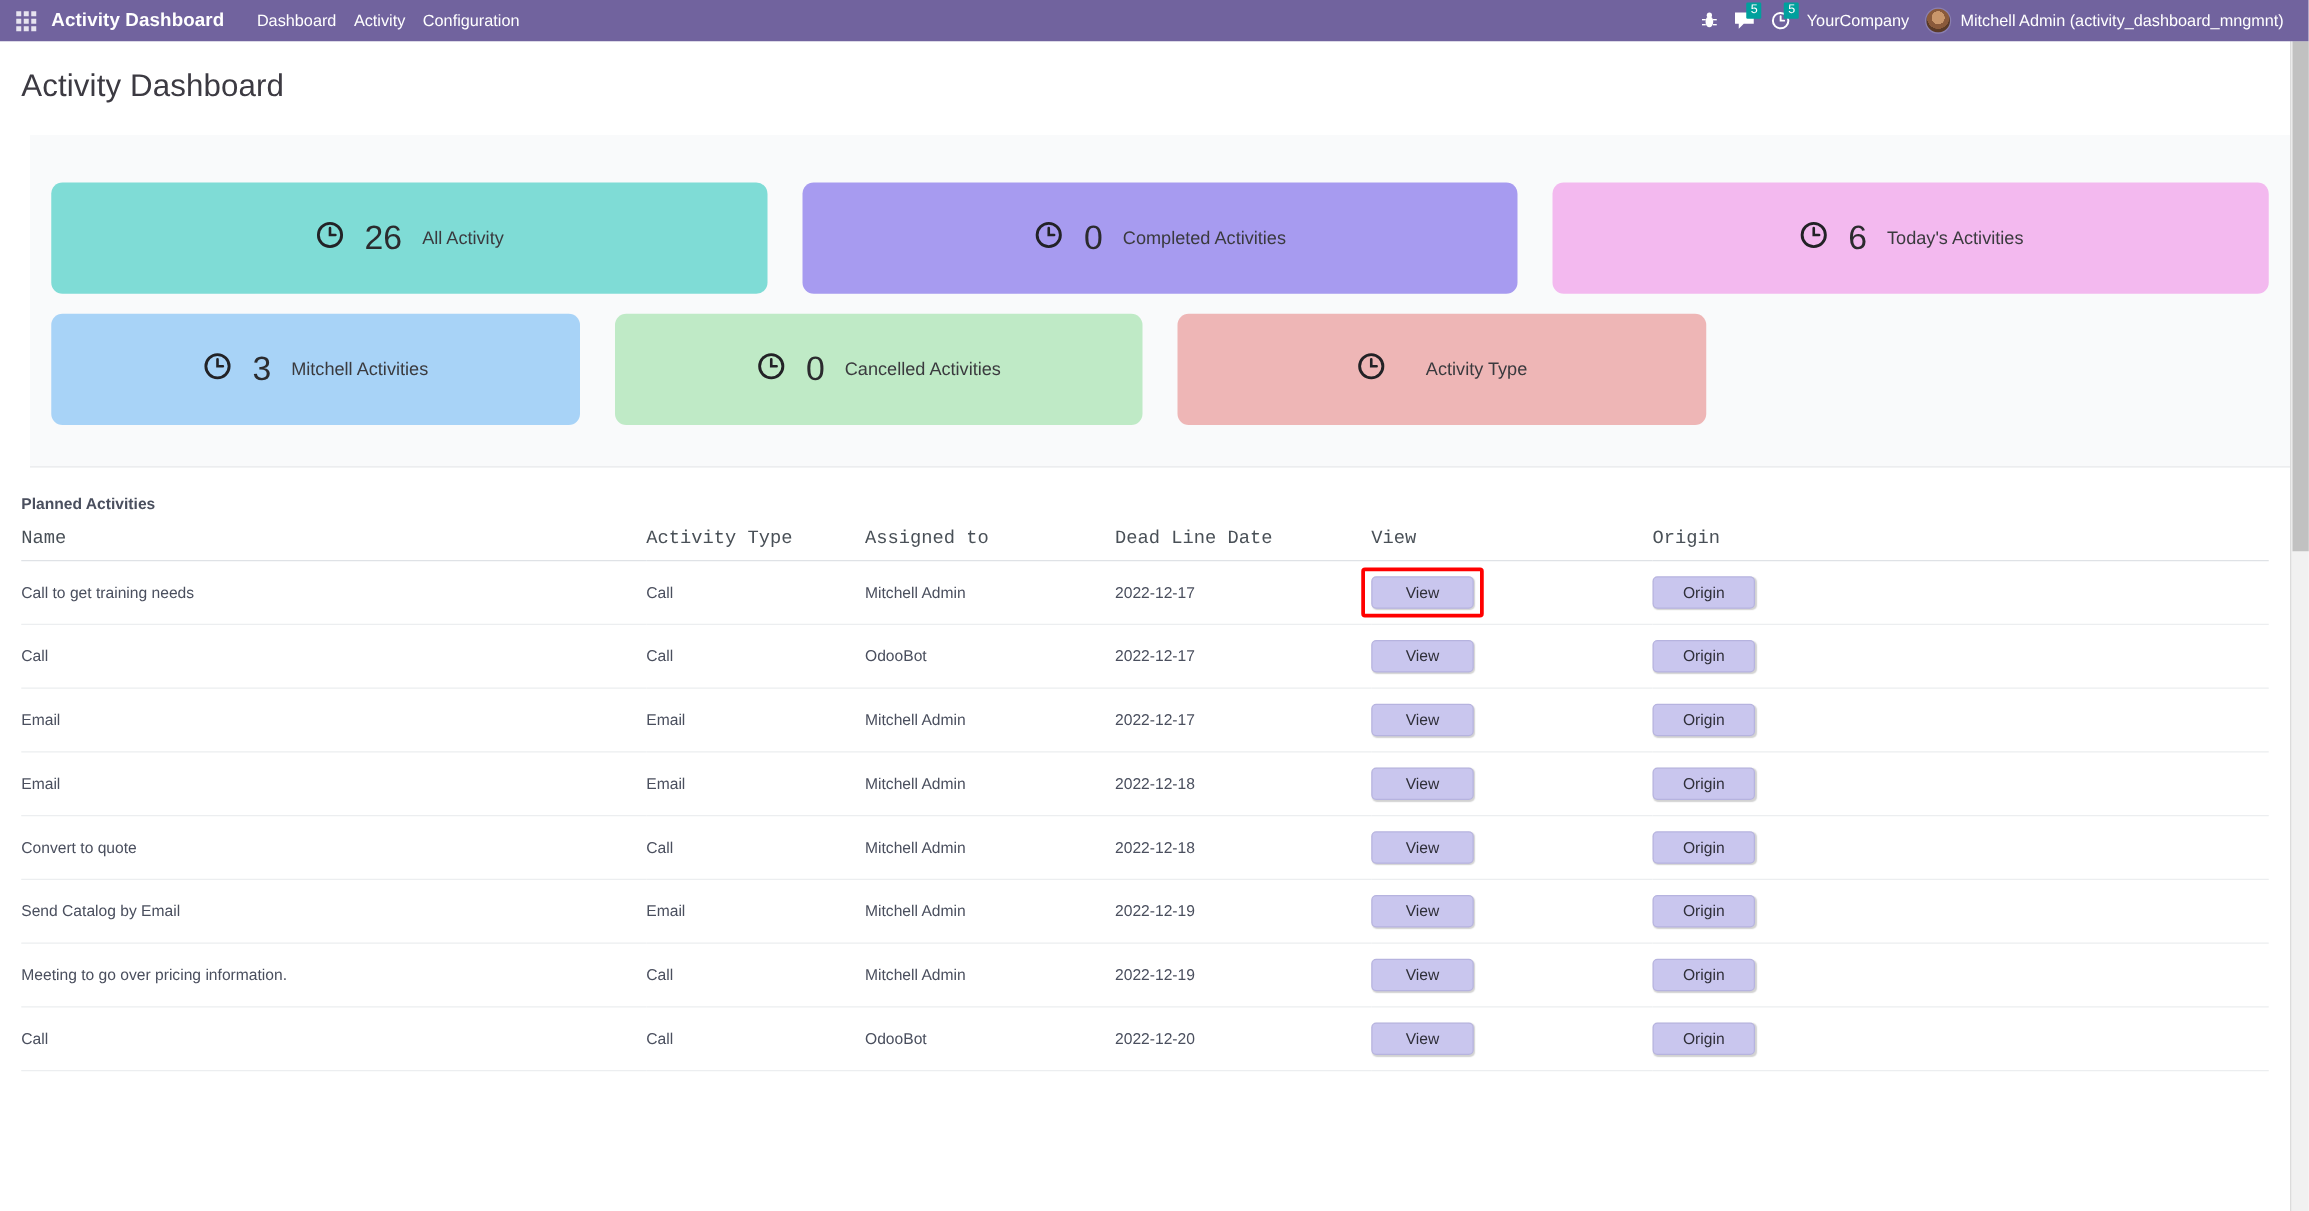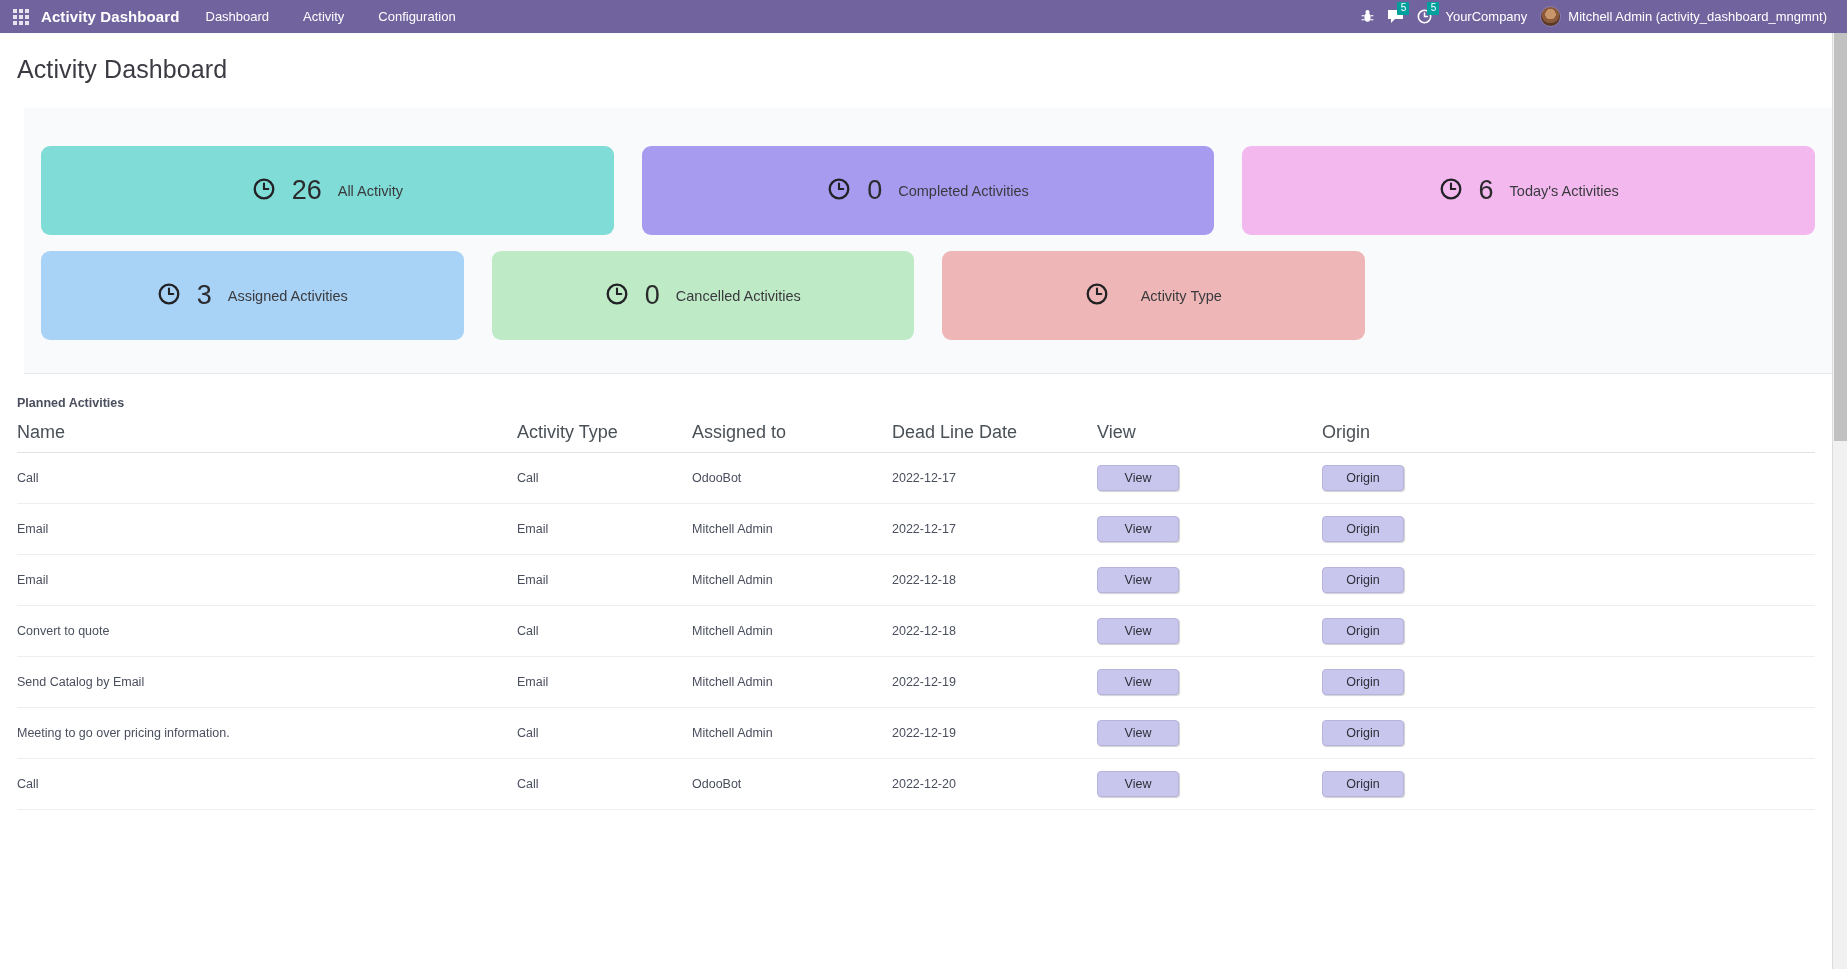--- a/index.html
+++ b/index.html
@@ -32,21 +32,21 @@
     cursor: pointer;
   }
   .apps-grid i { display:block; width:4px; height:4px; background:#e6e3ef; }
   .brand {
     font-size: 15px;
     font-weight: bold;
     letter-spacing: .1px;
     margin-right: 26px;
     white-space: nowrap;
   }
-  .nav-menu { display: flex; align-items: center; gap: 34px; font-size: 13px; }
+  .nav-menu { display: flex; align-items: center; gap: 14px; font-size: 13px; }
   .nav-menu span { cursor: pointer; white-space: nowrap; }
   .nav-right {
     margin-left: auto;
     display: flex;
     align-items: center;
     gap: 13px;
     font-size: 13px;
     padding-right: 10px;
   }
   .nav-icon { position: relative; display: flex; align-items: center; cursor: pointer; }
@@ -133,25 +133,26 @@
   .table-wrap { padding: 22px 17px 0 17px; }
   .table-title {
     font-size: 12.5px;
     font-weight: bold;
     color: #4a4f5e;
     margin-bottom: 12px;
   }
   table { width: 100%; border-collapse: collapse; }
   thead th {
     text-align: left;
-    font-size: 18px;
+    font-size: 15px;
     font-weight: normal;
     color: #495057;
     padding: 0 0 9px 0;
     border-bottom: 1px solid #dfe2e6;
+    font-family: Liberation Mono, monospace;
   }
   tbody td {
     font-size: 12.5px;
     color: #4a4f5e;
     padding: 12px 0;
     border-bottom: 1px solid #eceef0;
     vertical-align: middle;
     height: 40px;
   }
   .col-name   { width: 500px; }
@@ -304,21 +305,21 @@
 
     <div class="kpi-row">
       <div class="kpi-card" style="background: rgb(168, 211, 247);">
         <span class="clock">
           <svg width="24" height="24" viewBox="0 0 24 24">
             <circle cx="12" cy="12" r="9.3" fill="none" stroke="#222226" stroke-width="2.3"></circle>
             <path d="M12 6.5 V12 H16.3" fill="none" stroke="#222226" stroke-width="2.1" stroke-linecap="round"></path>
           </svg>
         </span>
         <span class="kpi-value">3</span>
-        <span class="kpi-label">Assigned Activities</span>
+        <span class="kpi-label">Mitchell Activities</span>
       </div>
 
       <div class="kpi-card" style="background: rgb(191, 234, 198);">
         <span class="clock">
           <svg width="24" height="24" viewBox="0 0 24 24">
             <circle cx="12" cy="12" r="9.3" fill="none" stroke="#222226" stroke-width="2.3"></circle>
             <path d="M12 6.5 V12 H16.3" fill="none" stroke="#222226" stroke-width="2.1" stroke-linecap="round"></path>
           </svg>
         </span>
         <span class="kpi-value">0</span>
@@ -348,20 +349,28 @@
           <th class="col-name">Name</th>
           <th class="col-type">Activity Type</th>
           <th class="col-assign">Assigned to</th>
           <th class="col-date">Dead Line Date</th>
           <th class="col-view">View</th>
           <th class="col-origin">Origin</th>
         </tr>
       </thead>
       <tbody id="tbody">
           <tr>
+            <td class="col-name">Call to get training needs</td>
+            <td class="col-type">Call</td>
+            <td class="col-assign">Mitchell Admin</td>
+            <td class="col-date">2022-12-17</td>
+            <td class="col-view"><span class="highlight-box"><button class="btn">View</button></span></td>
+            <td class="col-origin"><button class="btn">Origin</button></td>
+          </tr>
+          <tr>
             <td class="col-name">Call</td>
             <td class="col-type">Call</td>
             <td class="col-assign">OdooBot</td>
             <td class="col-date">2022-12-17</td>
             <td class="col-view"><button class="btn">View</button></td>
             <td class="col-origin"><button class="btn">Origin</button></td>
           </tr>
           <tr>
             <td class="col-name">Email</td>
             <td class="col-type">Email</td>

